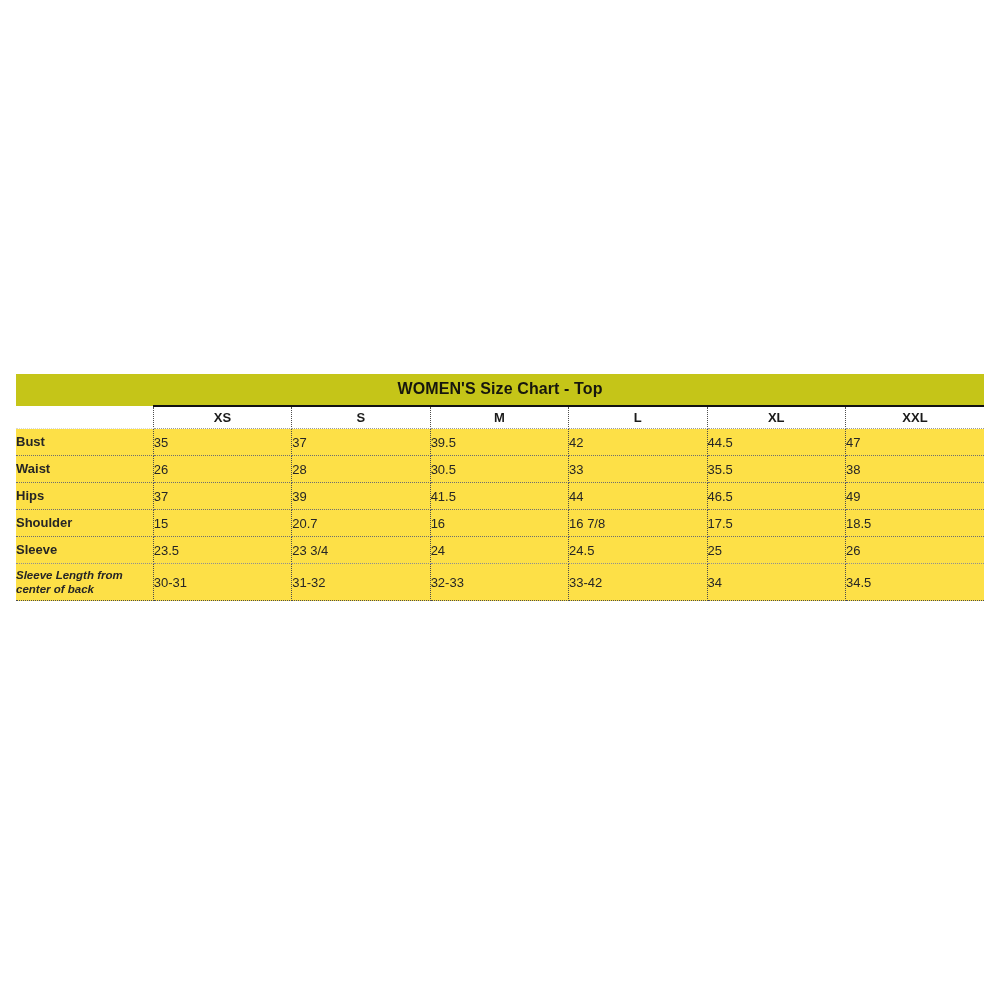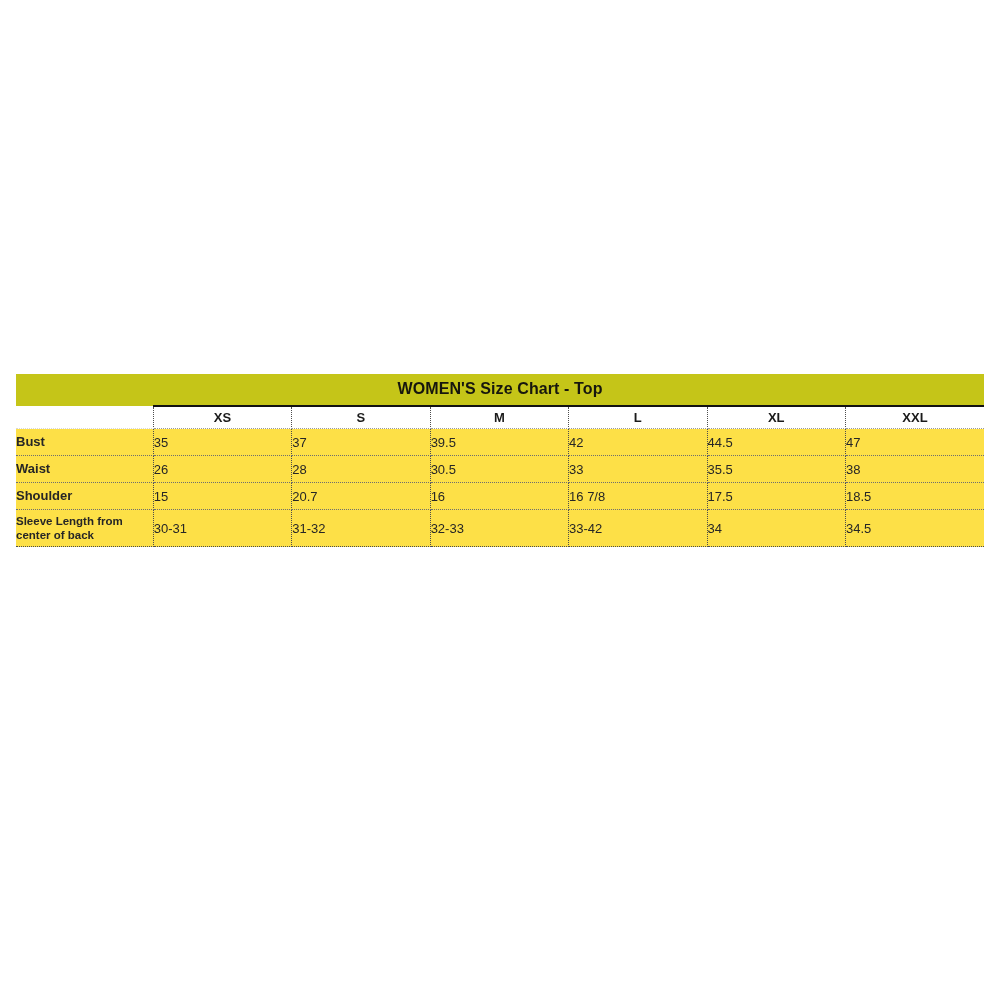--- a/index.html
+++ b/index.html
@@ -92,21 +92,21 @@
 
   
   td.tint-blue { background: #edf1f6; }
   td.tint-pink { background: #fae8ec; }
 
   
   tr.tall-row td {
     height: 36px;
     border-bottom: 1px dotted #4d4d4d;
   }
-  tr.tall-row td.row-label { font-size: 11.5px; }
+  tr.tall-row td.row-label { font-size: 11.5px; font-style: italic; }
 
   
   tr.pre-tall td { border-bottom: 1px dotted #8f8f8f; }
 
   
   col.c-label { width: 137px; }
   col.c-size  { width: 138.2px; }
 </style>
 </head>
 <body>
@@ -154,31 +154,49 @@
       <tr>
         <td class="row-label">Waist</td>
         <td class="tint-blue">26</td>
         <td class="tint-pink">28</td>
         <td class="tint-blue">30.5</td>
         <td class="tint-pink">33</td>
         <td class="tint-blue">35.5</td>
         <td class="tint-pink last-col">38</td>
       </tr>
 
+      <tr>
+        <td class="row-label">Hips</td>
+        <td class="tint-blue">37</td>
+        <td class="tint-pink">39</td>
+        <td class="tint-blue">41.5</td>
+        <td class="tint-pink">44</td>
+        <td class="tint-blue">46.5</td>
+        <td class="tint-pink last-col">49</td>
+      </tr>
 
       <tr>
         <td class="row-label">Shoulder</td>
         <td class="tint-blue">15</td>
         <td class="tint-pink">20.7</td>
         <td class="tint-blue">16</td>
         <td class="tint-pink">16 7/8</td>
         <td class="tint-blue">17.5</td>
         <td class="tint-pink last-col">18.5</td>
       </tr>
 
+      <tr class="pre-tall">
+        <td class="row-label">Sleeve</td>
+        <td class="tint-blue">23.5</td>
+        <td class="tint-pink">23 3/4</td>
+        <td class="tint-blue">24</td>
+        <td class="tint-pink">24.5</td>
+        <td class="tint-blue">25</td>
+        <td class="tint-pink last-col">26</td>
+      </tr>
 
       <tr class="tall-row">
         <td class="row-label">
           <span>Sleeve Length from</span><br>
           <span>center of back</span>
         </td>
         <td class="tint-blue">30-31</td>
         <td class="tint-pink">31-32</td>
         <td class="tint-blue">32-33</td>
         <td class="tint-pink">33-42</td>

